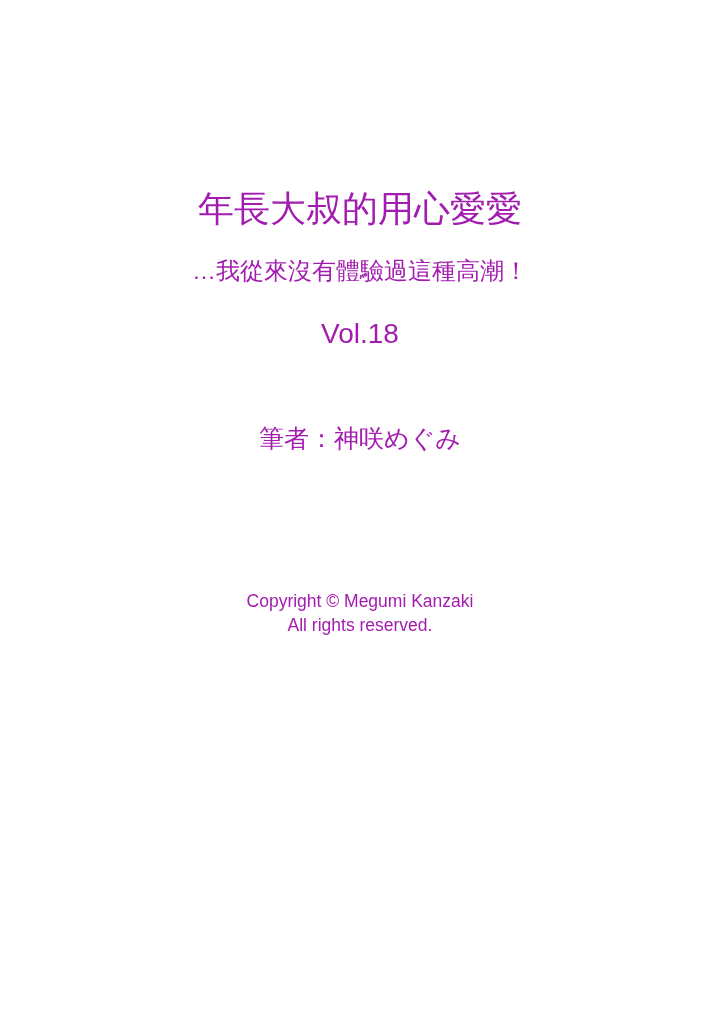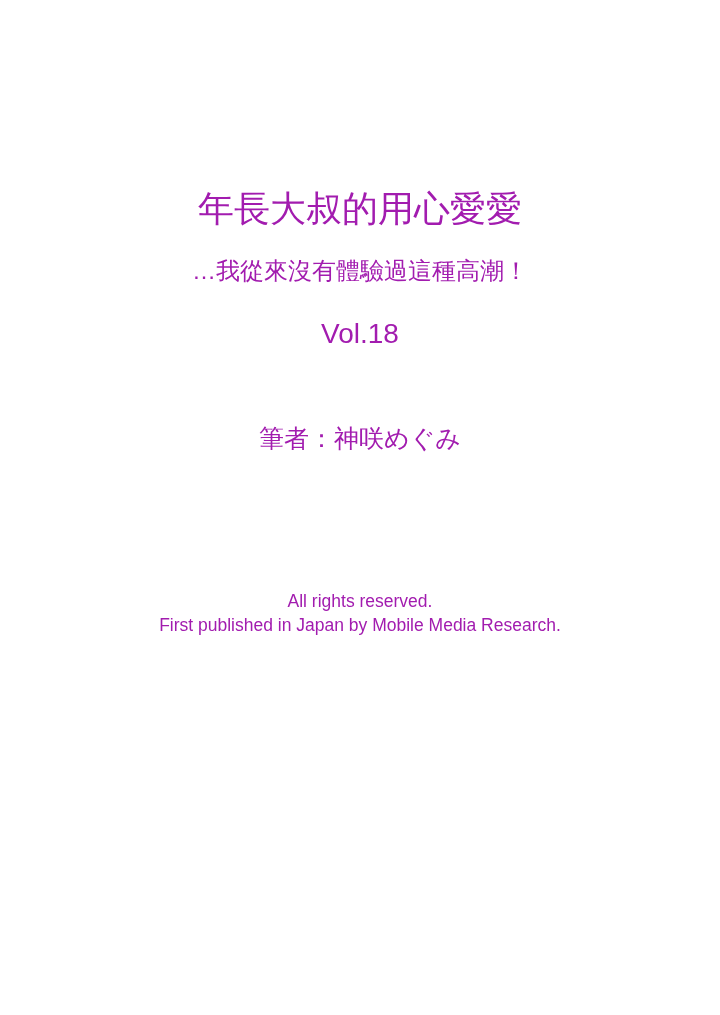--- a/index.html
+++ b/index.html
@@ -67,17 +67,17 @@
 
   <div class="centered title">年長大叔的用心愛愛</div>
 
   <div class="centered subtitle">…我從來沒有體驗過這種高潮！</div>
 
   <div class="centered volume">Vol.18</div>
 
   <div class="centered author">筆者：神咲めぐみ</div>
 
   <div class="centered credits">
+    <div class="credit-line">Copyright © Megumi Kanzaki</div>
     <div class="credit-line">All rights reserved.</div>
-    <div class="credit-line">First published in Japan by Mobile Media Research.</div>
   </div>
 
 </div>
 
 </body></html>

